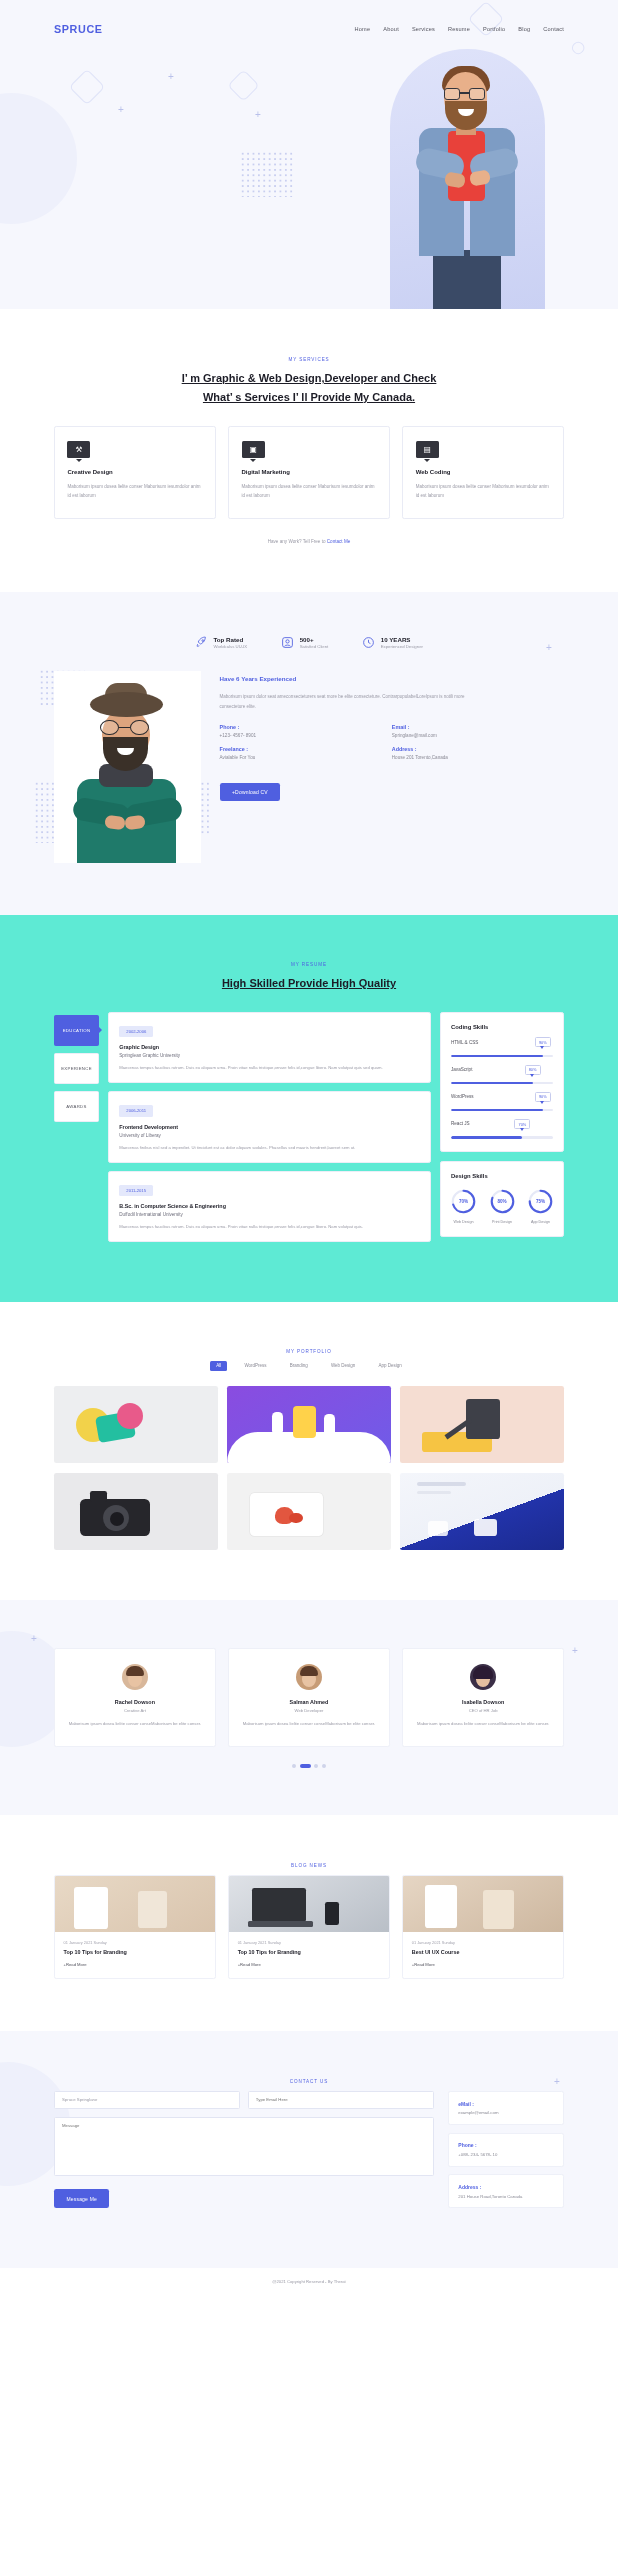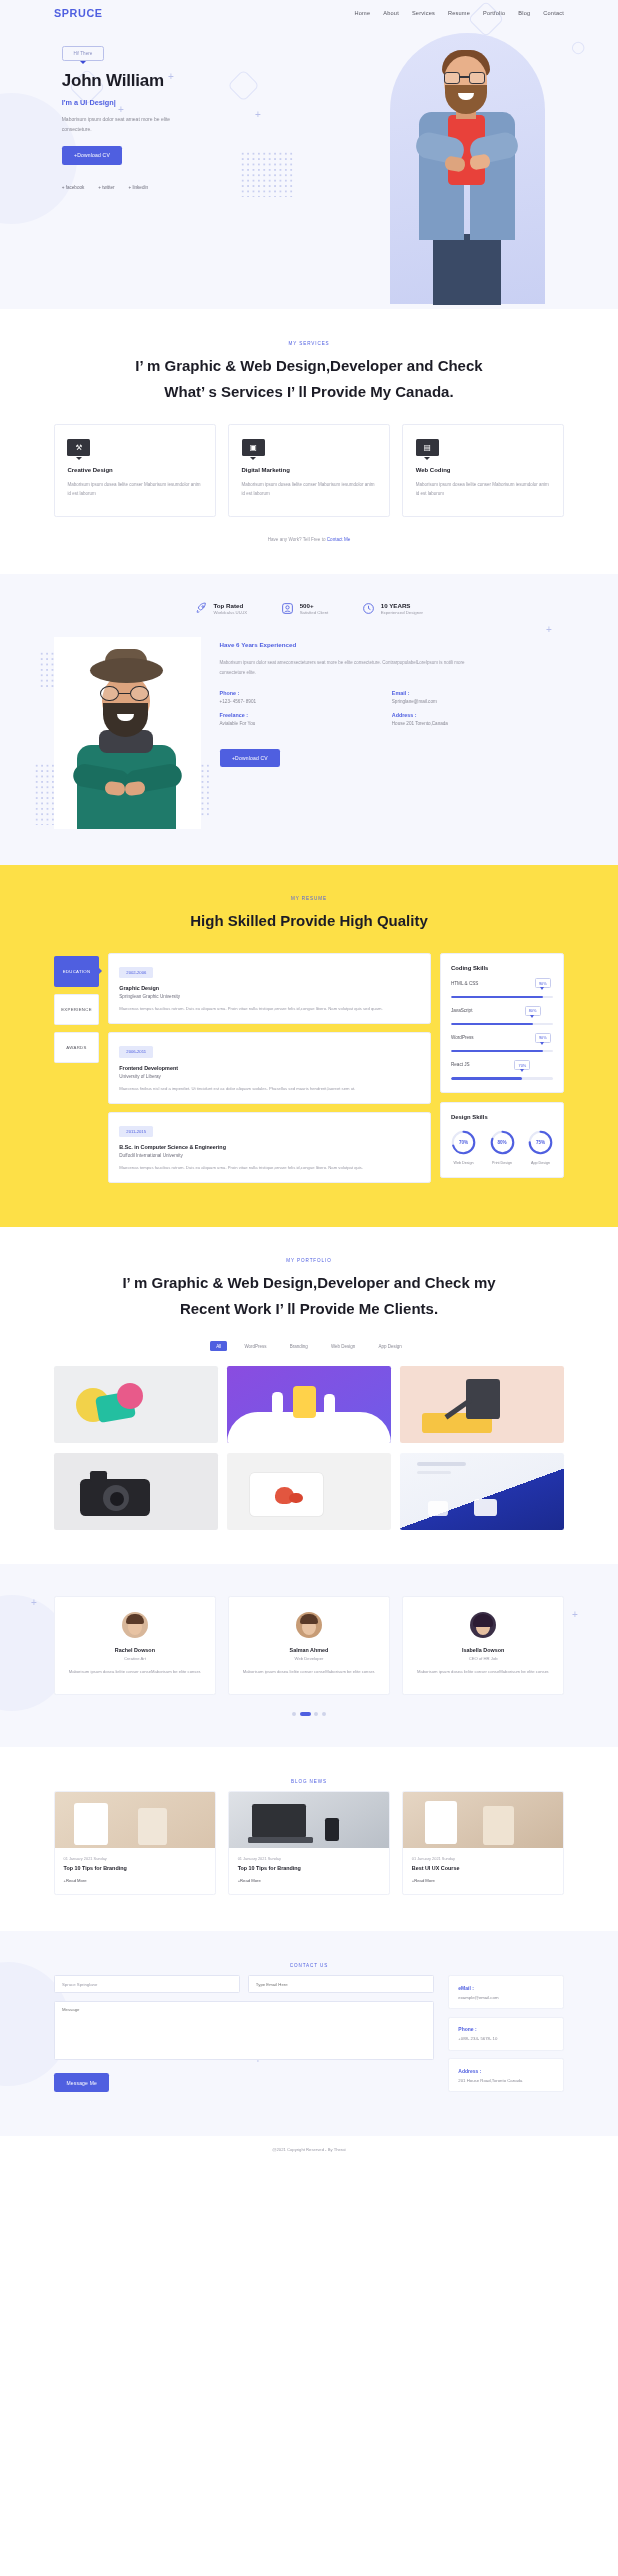--- a/index.html
+++ b/index.html
@@ -4,21 +4,21 @@
 <style>
   * { box-sizing: border-box; margin: 0; padding: 0; }
   body {
     width: 618px;
     font-family: "Liberation Sans", sans-serif;
     background: #ffffff;
     color: #2b2b35;
     -webkit-font-smoothing: antialiased;
   }
   .wrap { width: 618px; margin: 0 auto; position: relative; }
-  .inner { width: 510px; margin: 0 auto; position: relative; }
+  .inner { width: 510px; margin: 16px auto; position: relative; }
 
   
   .hero {
     background: #f6f7fd;
     height: 309px;
     position: relative;
     overflow: hidden;
   }
   .deco-circle {
     position: absolute; border-radius: 50%;
@@ -120,22 +120,22 @@
   .p-hand-r { position:absolute; left:74px; top:138px; width:20px; height:14px; background:#dda47e; border-radius:6.2px; transform:rotate(10deg); }
   .p-jeans { position:absolute; left:62px; top:215px; width:68px; height:71px; background:#3a4a66; border-radius:4.6px 4.6px 0 0; }
 
   
   .section { padding: 32px 0; }
   .eyebrow {
     text-align: center; font-size: 4.6px; color: #4f5fe0;
     letter-spacing: 0.9px; margin-bottom: 7px;
   }
   .sec-title {
-    text-align: center; font-size: 15px; font-weight: bold;
-    color: #1c1c26; line-height: 1.75; margin-bottom: 18.6px;
+    text-align: center; font-size: 11px; font-weight: bold;
+    color: #1c1c26; line-height: 1.75; margin-bottom: 18.6px; text-decoration: underline;
   }
 
   
   .cards3 { display: flex; gap: 12.4px; justify-content: center; }
   .svc-card {
     flex: 1; border: 0.8px solid #e9ebf5; border-radius: 2.3px;
     padding: 14px 12.4px 17px 12.4px; background: #fff;
   }
   .svc-icon {
     width: 23px; height: 17px; background: #33343c; border-radius: 1.5px;
@@ -188,21 +188,21 @@
     line-height: 1.6; margin-bottom: 7.7px;
   }
   .about-sub { font-size: 6.2px; font-weight: bold; color: #4f5fe0; margin-bottom: 10px; }
   .about-p { font-size: 4.5px; color: #9a9aa6; line-height: 2.1; margin-bottom: 12.4px; max-width: 255px;}
   .contact-grid { display: flex; flex-wrap: wrap; margin-bottom: 14px; }
   .cg-item { width: 50%; margin-bottom: 8.5px; }
   .cg-label { font-size: 5.4px; font-weight: bold; color: #4f5fe0; margin-bottom: 3.1px; }
   .cg-val { font-size: 4.6px; color: #8a8a95; }
 
   
-  .resume { padding: 31px 0 36px 0; background: #fde047; }
+  .resume { padding: 31px 0 36px 0; background: #5eead4; }
   .resume-body { display: flex; gap: 9.3px; align-items: flex-start; }
   .res-tabs { width: 45px; flex: 0 0 45px; padding-top: 3.1px; }
   .res-tab {
     height: 31px; display: flex; align-items: center; justify-content: center;
     font-size: 4.3px; letter-spacing: 0.3px; color: #55555f;
     background: #fff; border: 0.8px solid #eceef7; margin-bottom: 7px;
     position: relative; cursor: pointer; border-radius: 1.5px;
   }
   .res-tab.active { background: #4f5fe0; color: #fff; border-color: #4f5fe0; }
   .res-tab.active:after {
@@ -351,32 +351,20 @@
           <a>About</a>
           <a>Services</a>
           <a>Resume</a>
           <a>Portfolio</a>
           <a>Blog</a>
           <a>Contact</a>
         </nav>
       </div>
 
       <div class="hero-body">
-        <div class="hero-left">
-          <div class="hi-badge">Hi! There</div>
-          <h1 class="hero-name">John William</h1>
-          <div class="hero-role">I'm a UI Design|</div>
-          <p class="hero-desc">Maborisum ipsum dolor seat ameat more be elite consecteture.</p>
-          <button class="btn-primary">+Download CV</button>
-          <div class="socials">
-            <a>+ facebook</a>
-            <a>+ twitter</a>
-            <a>+ linkedin</a>
-          </div>
-        </div>
 
         <div class="hero-photo">
           <div class="photo-bg"></div>
           <div class="person">
             <div class="p-jeans"></div>
             <div class="p-jacket-l"></div>
               <div class="p-jacket-r"></div>
             <div class="p-shirt"></div>
             <div class="p-neck"></div>
             <div class="p-arm-l"></div>
@@ -613,24 +601,20 @@
             </div>
           </div>
         </div>
       </div>
     </div>
   </section>
 
   <section class="portfolio">
     <div class="inner">
       <div class="eyebrow">MY PORTFOLIO</div>
-      <h2 class="sec-title">
-        <span>I’ m Graphic &amp; Web Design,Developer and Check my</span><br>
-        <span>Recent Work I’ ll Provide Me Clients.</span>
-      </h2>
       <div class="filters">
         <div class="filter active">All</div>
         <div class="filter">WordPress</div>
         <div class="filter">Branding</div>
         <div class="filter">Web Design</div>
         <div class="filter">App Design</div>
       </div>
       <div class="grid3">
         <div class="thumb t1">
           <div class="sh" style="left:21.6px;top:21.6px;width:34px;height:34px;background:#f2d24a;border-radius:50%;"></div>

